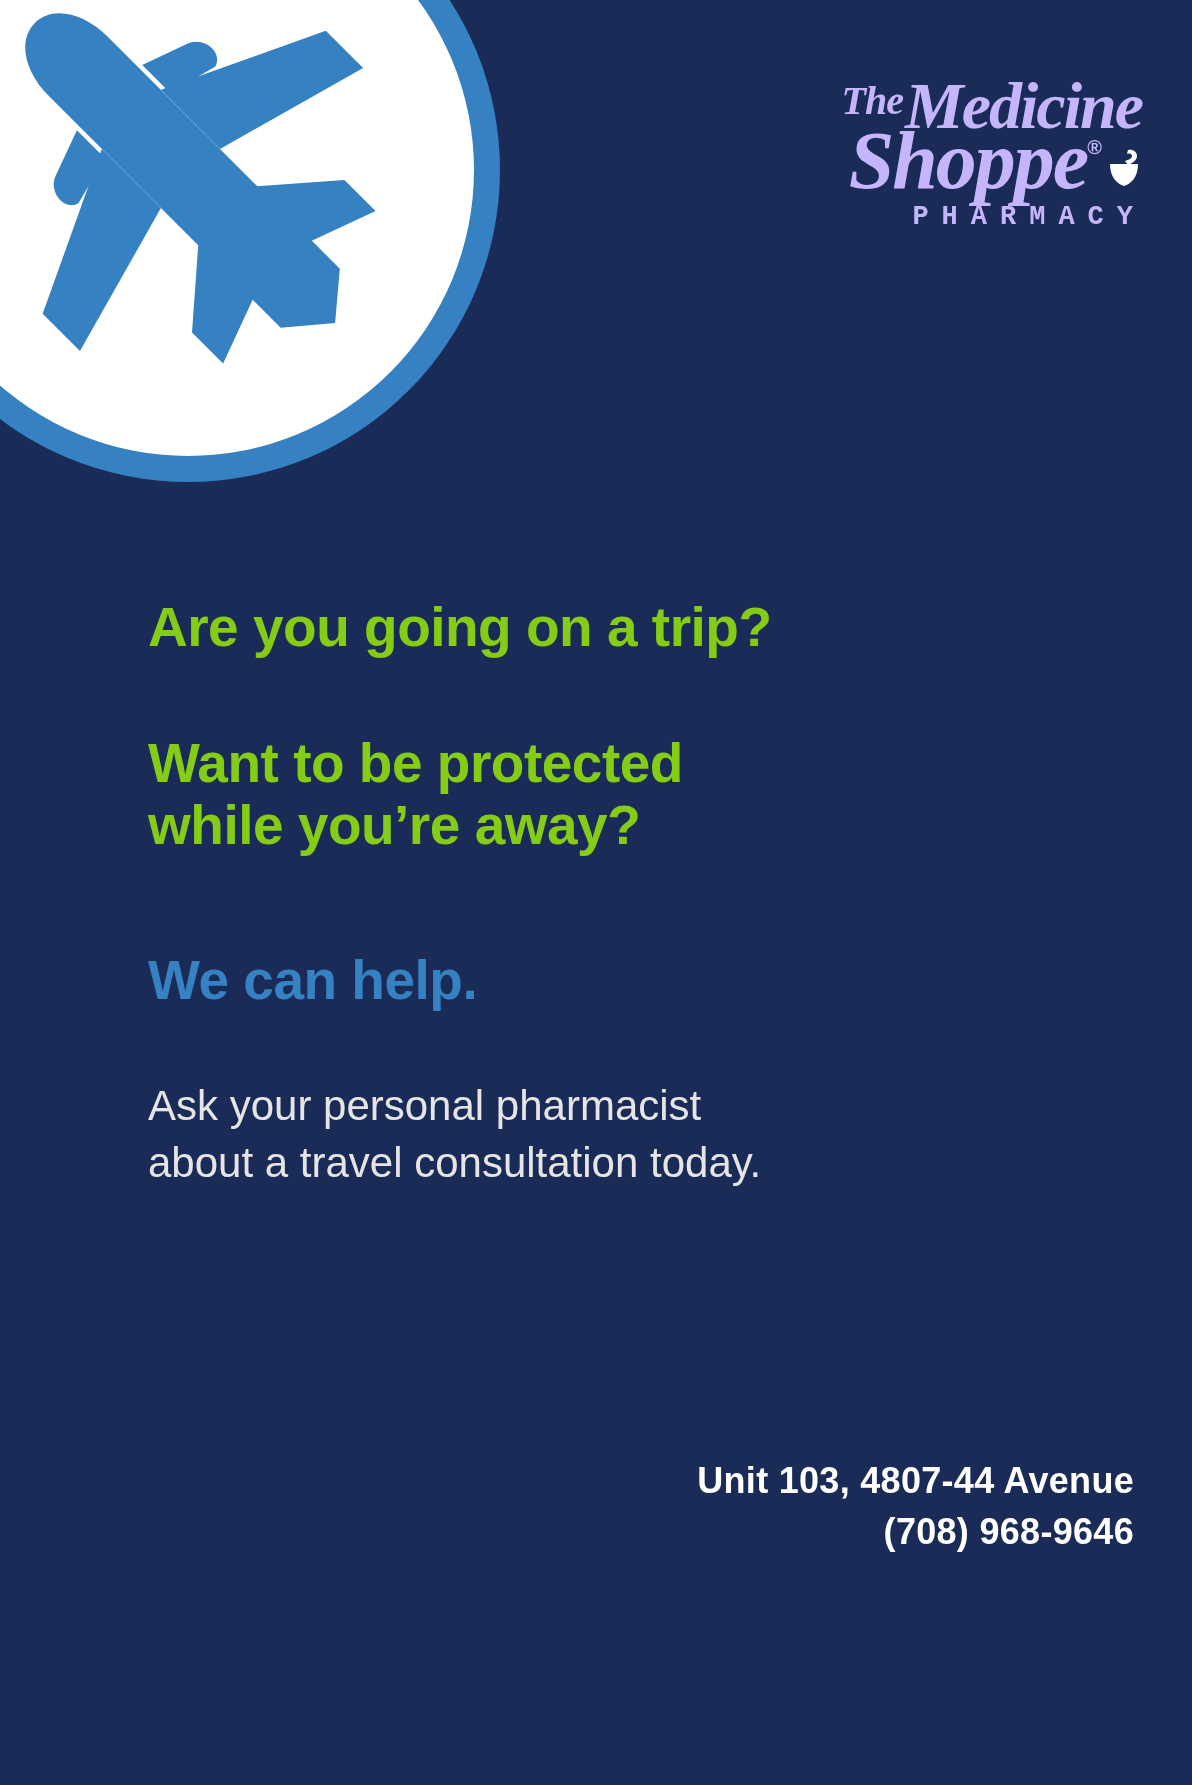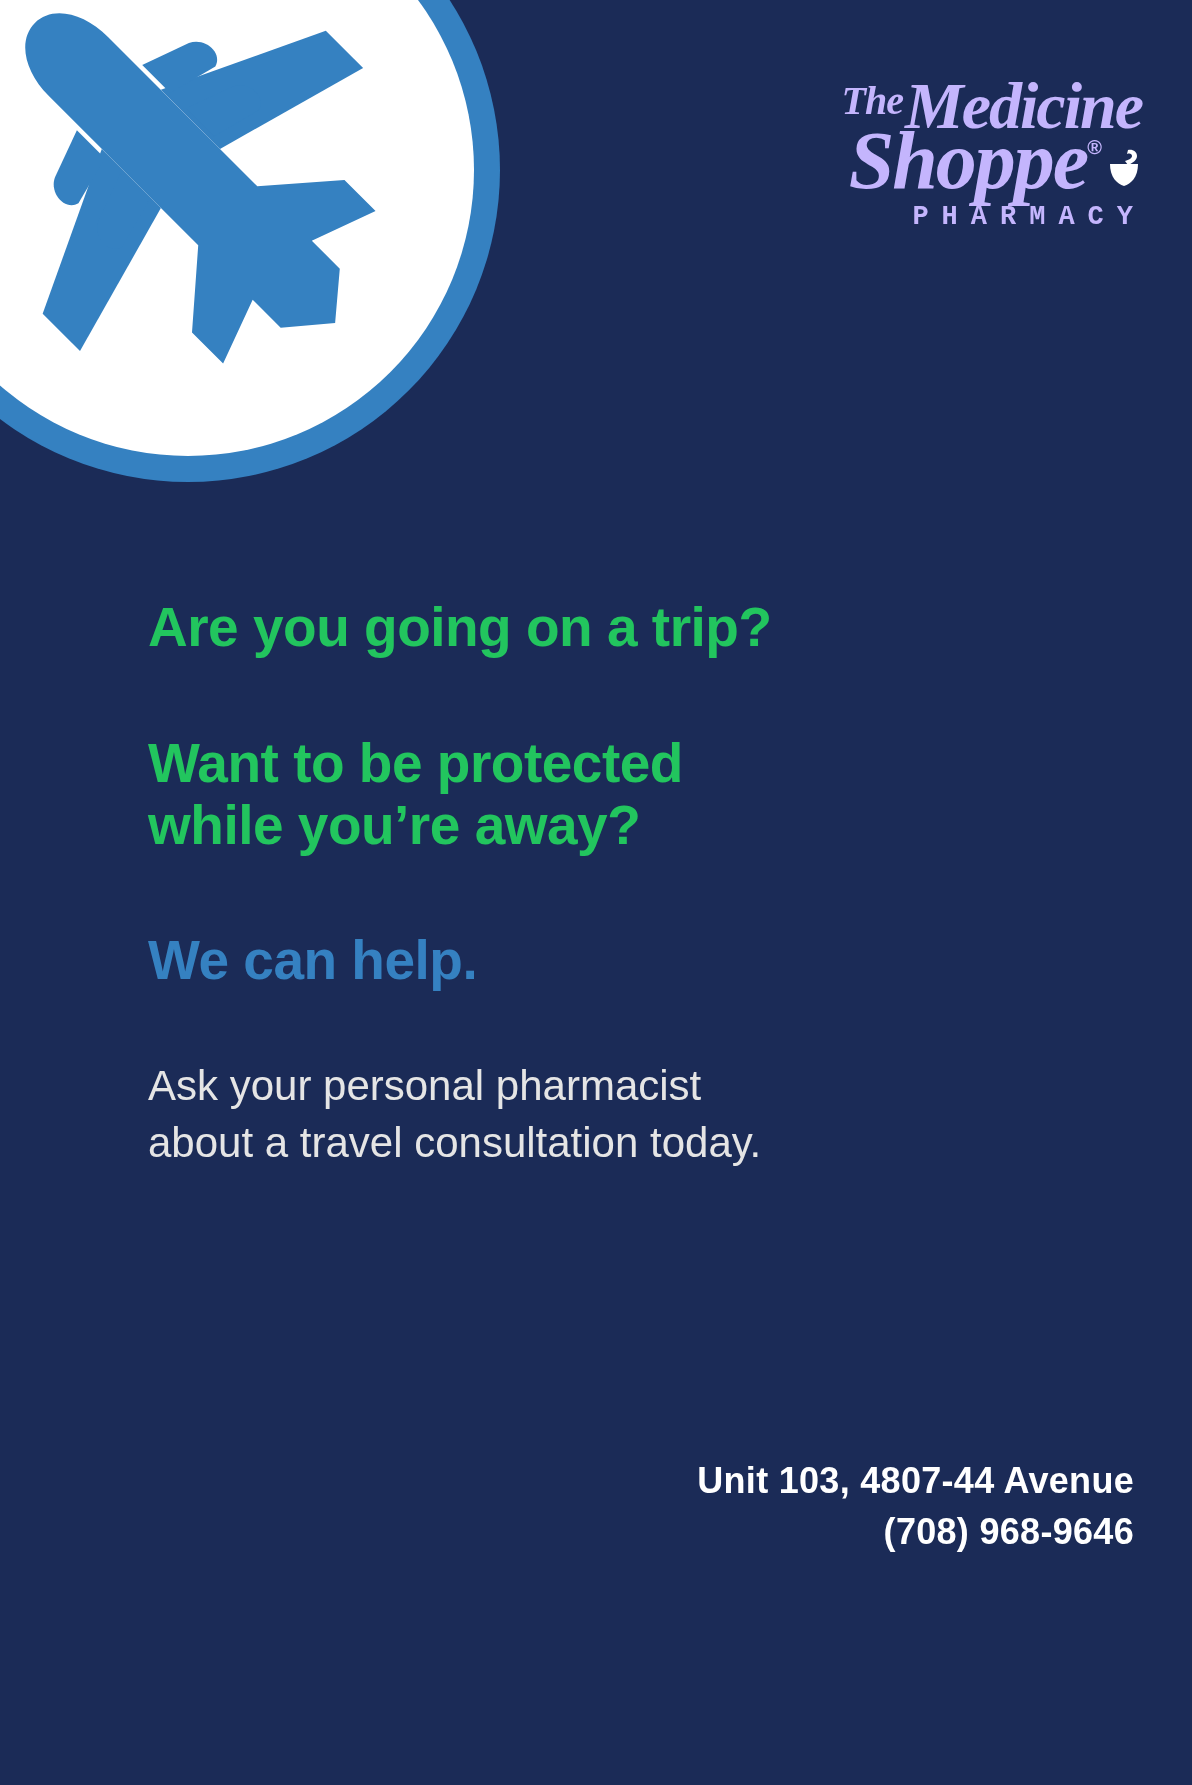--- a/index.html
+++ b/index.html
@@ -100,34 +100,34 @@
   }
 
   
   #copy {
     position:absolute;
     left:148px;
     top:596px;
     width:900px;
   }
   .h-big {
-    color:#22c55e;
+    color:#84cc16;
     font-size:55px;
     font-weight:bold;
     line-height:1.13;
     letter-spacing:-0.5px;
     white-space:pre-line;
   }
   #headline-2 { margin-top:74px; }
   #tagline {
     color:#3581c1;
     font-size:55px;
     font-weight:bold;
     letter-spacing:-0.5px;
-    margin-top:72px;
+    margin-top:92px;
   }
   #body-copy {
     color:#e5e5e5;
     font-size:42px;
     font-weight:300;
     line-height:1.35;
     letter-spacing:0px;
     margin-top:66px;
     white-space:pre-line;
   }

